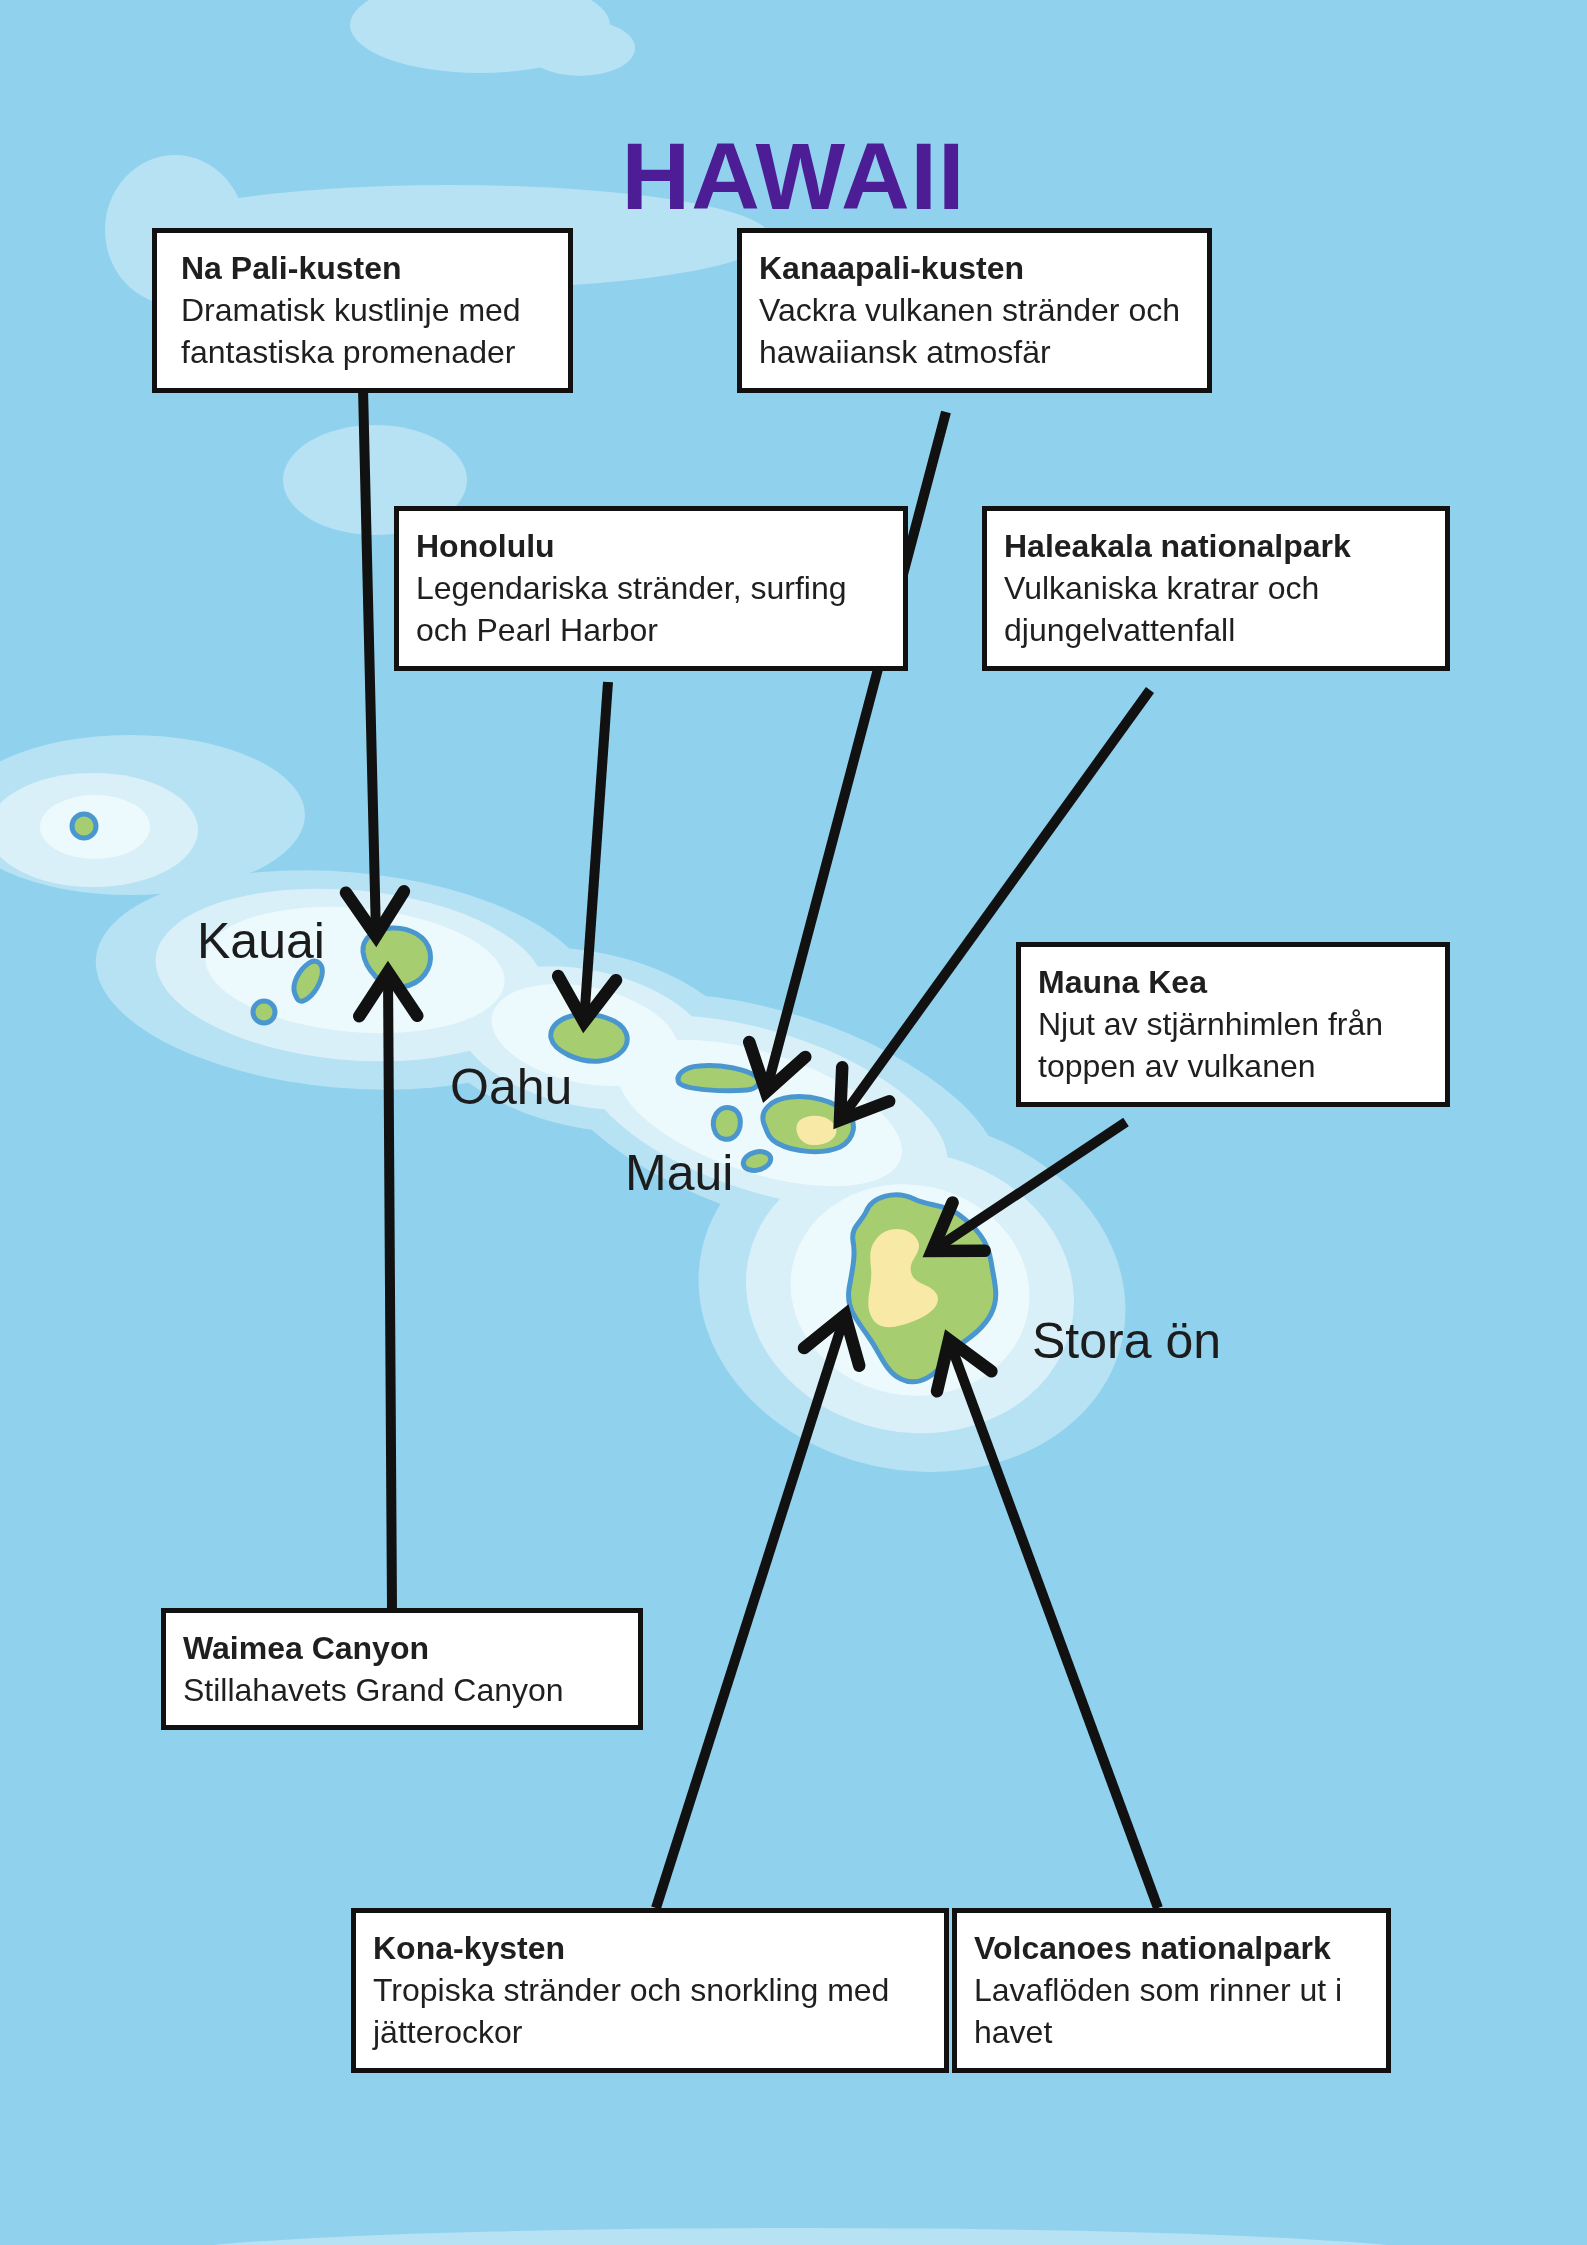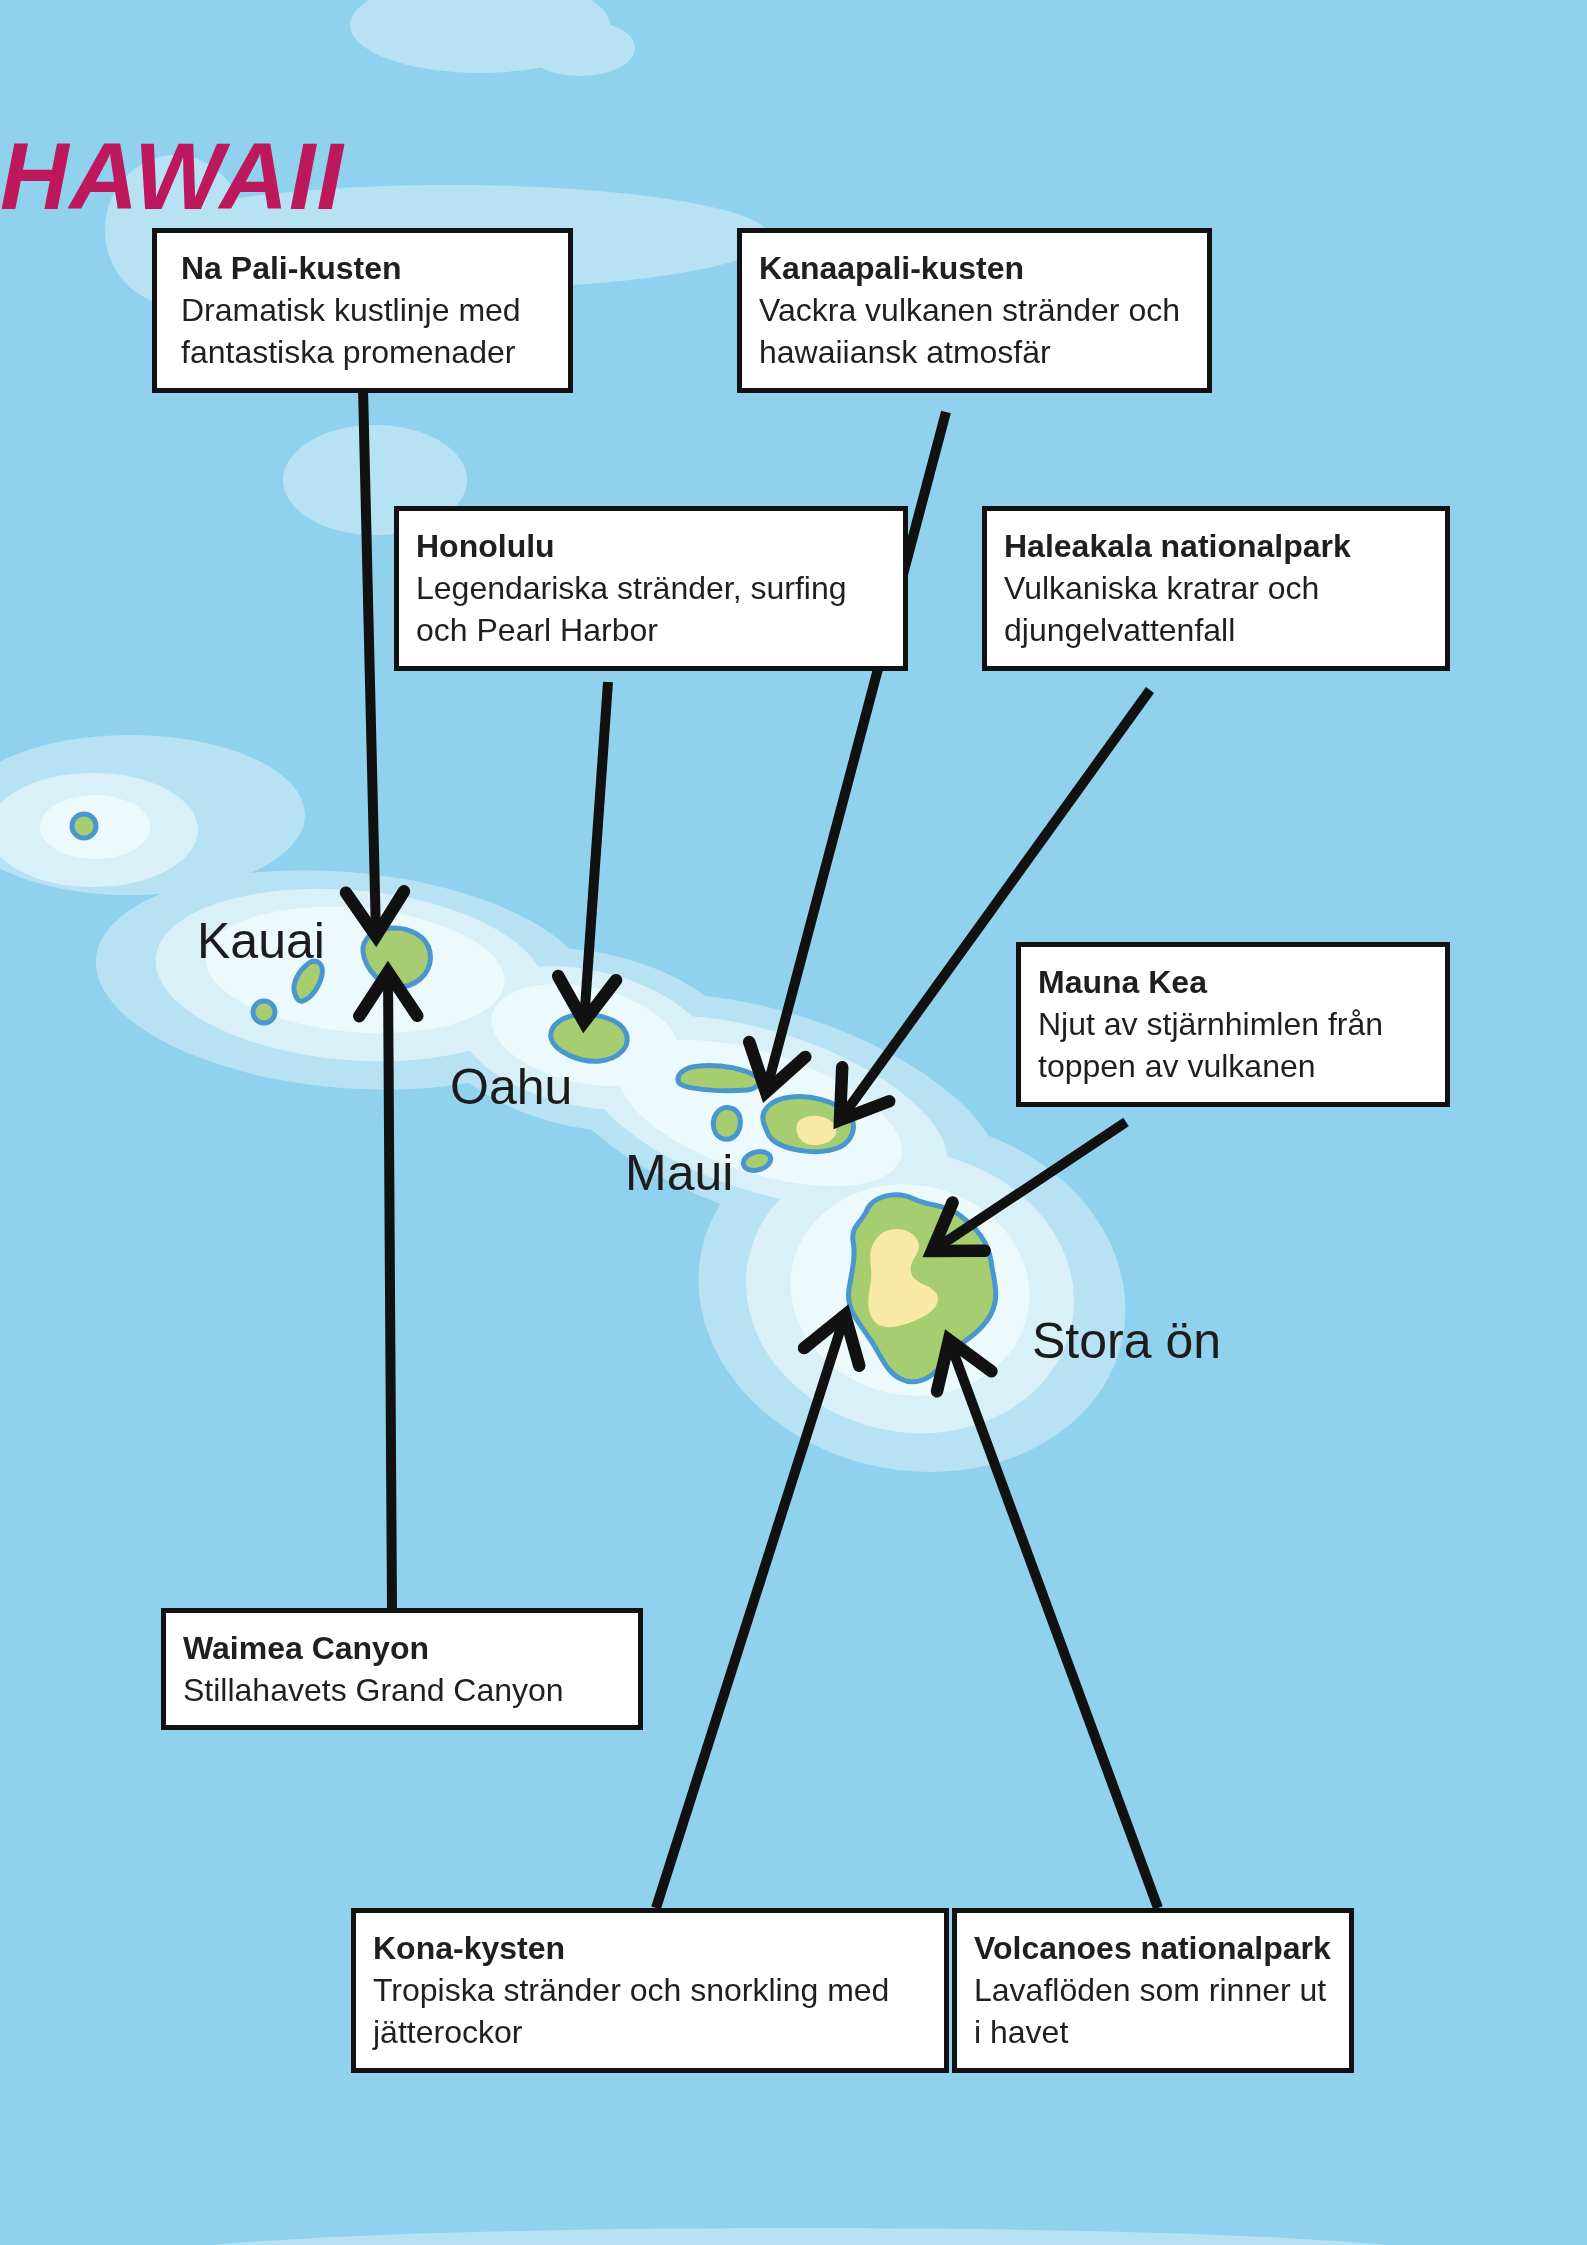--- a/index.html
+++ b/index.html
@@ -43,25 +43,25 @@
     stroke-width: 1.25;
     fill: none;
     stroke-linecap: round;
     stroke-linejoin: miter;
   }
   .page-title {
     position: absolute;
     top: 58px;
     left: 0;
     width: 100%;
+    text-align: center;
     font-size: 95px;
     font-weight: 700;
     letter-spacing: 1px;
-    color: #be185d;
-    font-style: italic;
+    color: #4c1d95;
   }
   .callout {
     position: absolute;
     box-sizing: border-box;
     background: var(--box_bg, #ffffff);
     border: 5px solid var(--box_border, #111111);
     padding: 14px 17px;
     font-size: 32px;
     line-height: 1.32;
     color: #1f1f1f;
@@ -74,21 +74,21 @@
     white-space: nowrap;
   }
   
   #co-napali    { left: 152px;  top: 228px;  width: 421px; padding-left: 24px; }
   #co-kanaapali { left: 737px;  top: 228px;  width: 475px; }
   #co-honolulu  { left: 394px;  top: 506px;  width: 514px; }
   #co-haleakala { left: 982px;  top: 506px;  width: 468px; }
   #co-maunakea  { left: 1016px; top: 942px;  width: 434px; }
   #co-waimea    { left: 161px;  top: 1608px; width: 482px; }
   #co-kona      { left: 351px;  top: 1908px; width: 598px; }
-  #co-volcanoes { left: 952px;  top: 1908px; width: 402px; }
+  #co-volcanoes { left: 952px;  top: 1908px; width: 439px; }
   #lbl-kauai   { left: 197px;  top: 912px; text-align: center; }
   #lbl-oahu    { left: 450px;  top: 1058px; }
   #lbl-maui    { left: 625px;  top: 1144px; }
   #lbl-storaon { left: 1032px; top: 1312px; }
 </style>
 </head>
 <body>
 
 <div class="page">
 

